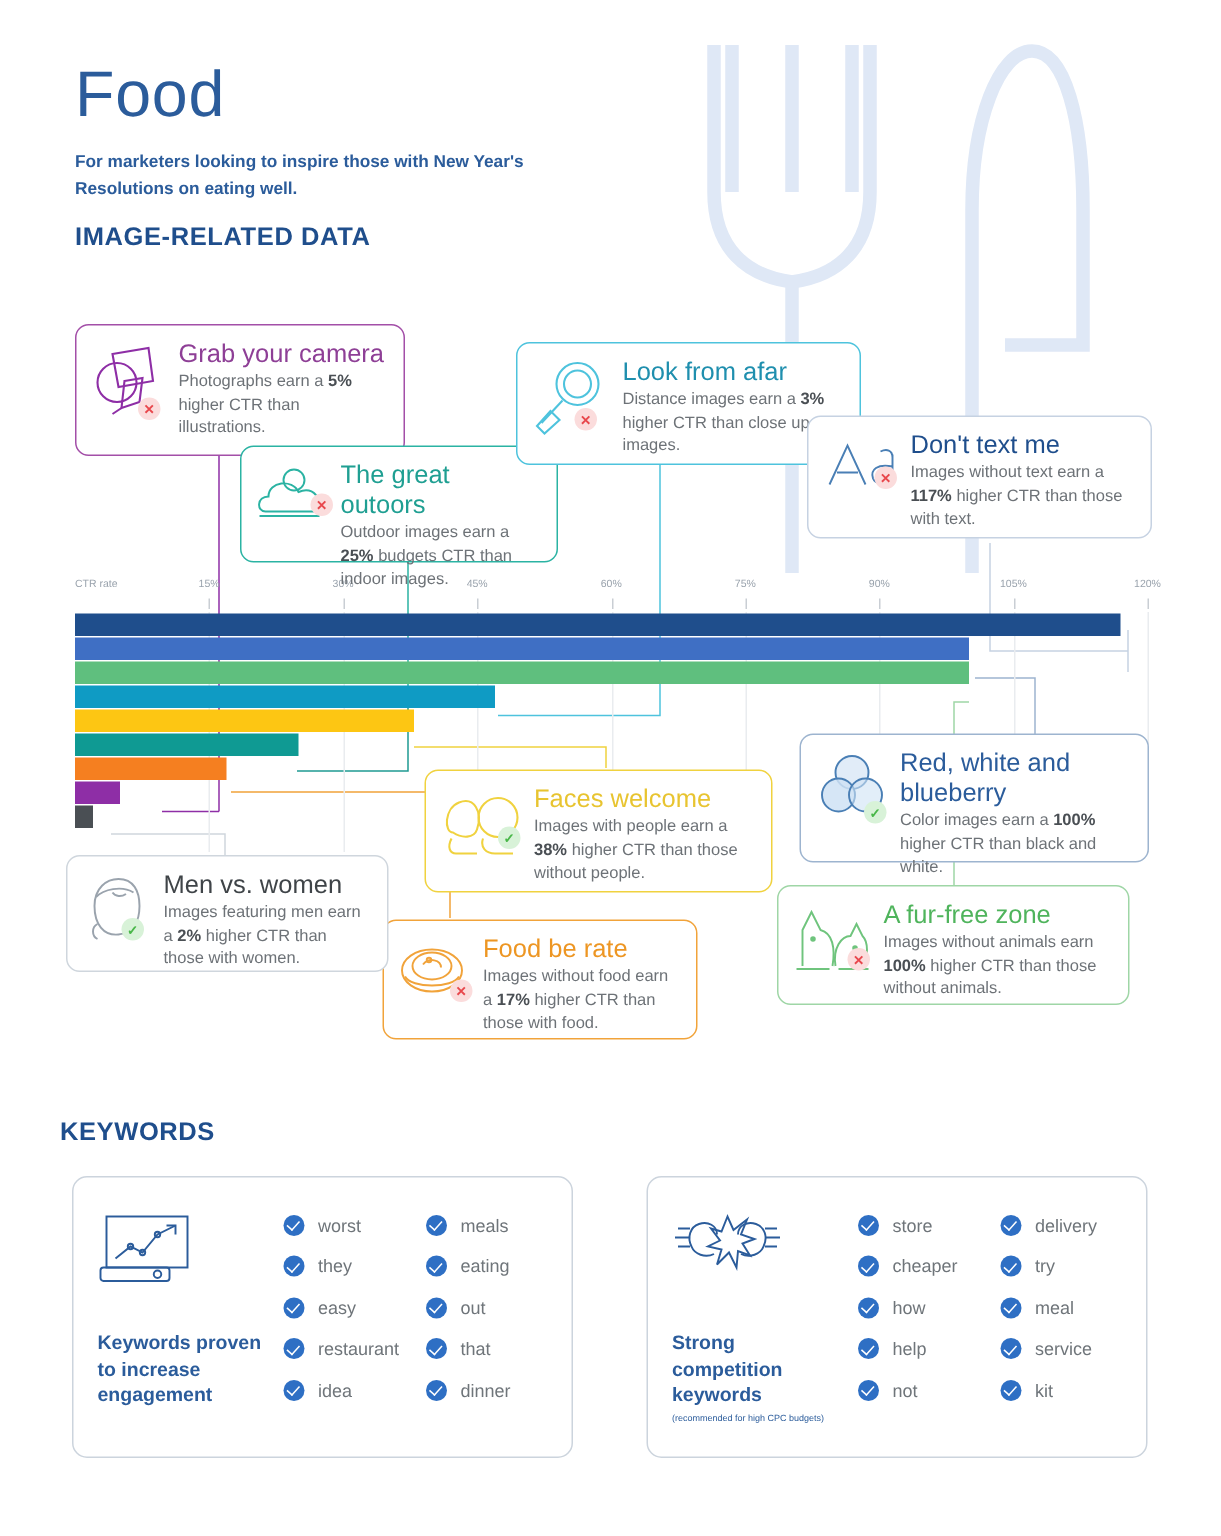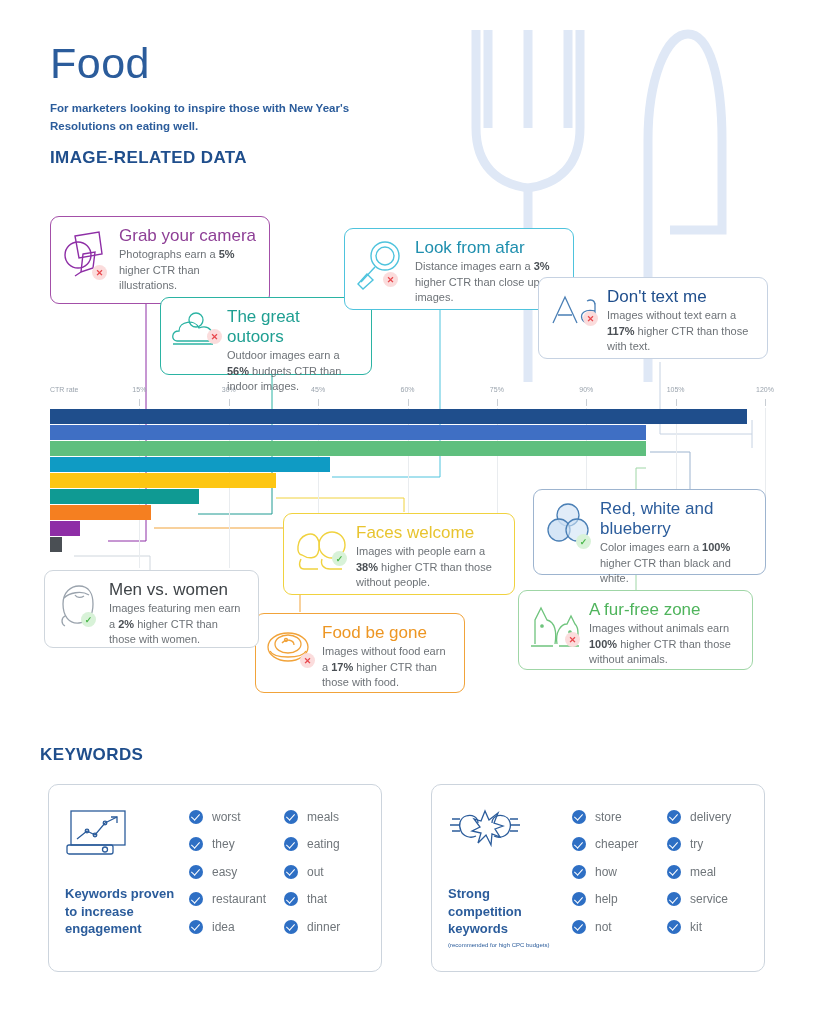--- a/index.html
+++ b/index.html
@@ -206,21 +206,21 @@
       <div class="card-icon">
         <svg width="48" height="44" viewBox="0 0 48 44" fill="none" stroke="#2bb3a3" stroke-width="1.3">
           <circle cx="25" cy="11" r="7"></circle>
           <path d="M6 32 C0 32 0 22 8 22 C8 12 24 10 28 19 C38 15 45 24 40 32 Z"></path>
           <path d="M2 35 L42 35"></path>
         </svg>
         <div class="badge x" style="left:36px; top:20px;">✕</div>
       </div>
       <div class="card-text">
         <div class="ctitle">The great outoors</div>
-        <div class="cbody"><span>Outdoor images earn a </span><b>56%</b><span> budgets CTR than indoor images.</span></div>
+        <div class="cbody"><span>Outdoor images earn a </span><b>25%</b><span> budgets CTR than indoor images.</span></div>
       </div>
     </div>
   </div>
 
   <div class="card t-cyan" style="left:344px; top:228px; width:230px; height:82px;">
     <div class="card-inner">
       <div class="card-icon">
         <svg width="52" height="50" viewBox="0 0 52 50" fill="none" stroke="#4ec3dd" stroke-width="1.4">
           <circle cx="30" cy="16" r="14"></circle>
           <circle cx="30" cy="16" r="9"></circle>
@@ -312,21 +312,21 @@
         <svg width="48" height="44" viewBox="0 0 48 44" fill="none" stroke="#f1a33a" stroke-width="1.3">
           <ellipse cx="22" cy="22" rx="20" ry="14"></ellipse>
           <ellipse cx="22" cy="19" rx="13" ry="9"></ellipse>
           <path d="M16 18 C20 13 28 15 28 20"></path>
           <circle cx="20" cy="15" r="1.5"></circle>
           <path d="M4 26 C8 34 36 34 40 26"></path>
         </svg>
         <div class="badge x" style="left:34px; top:28px;">✕</div>
       </div>
       <div class="card-text">
-        <div class="ctitle">Food be gone</div>
+        <div class="ctitle">Food be rate</div>
         <div class="cbody"><span>Images without food earn a </span><b>17%</b><span> higher CTR than those with food.</span></div>
       </div>
     </div>
   </div>
 
   <div class="card t-gray" style="left:44px; top:570px; width:215px; height:78px;">
     <div class="card-inner">
       <div class="card-icon">
         <svg width="46" height="46" viewBox="0 0 46 46" fill="none" stroke="#9aa3ad" stroke-width="1.3">
           <path d="M8 22 C8 10 16 4 24 4 C34 4 38 12 38 22 C38 32 34 40 24 41 C14 42 8 34 8 22 Z"></path>

